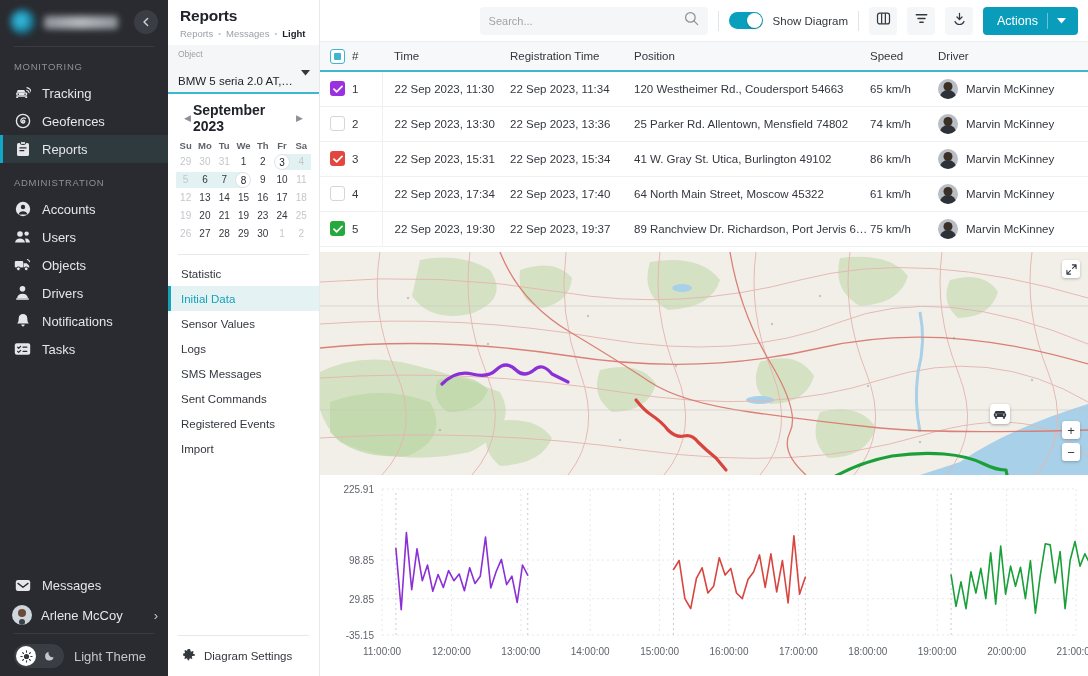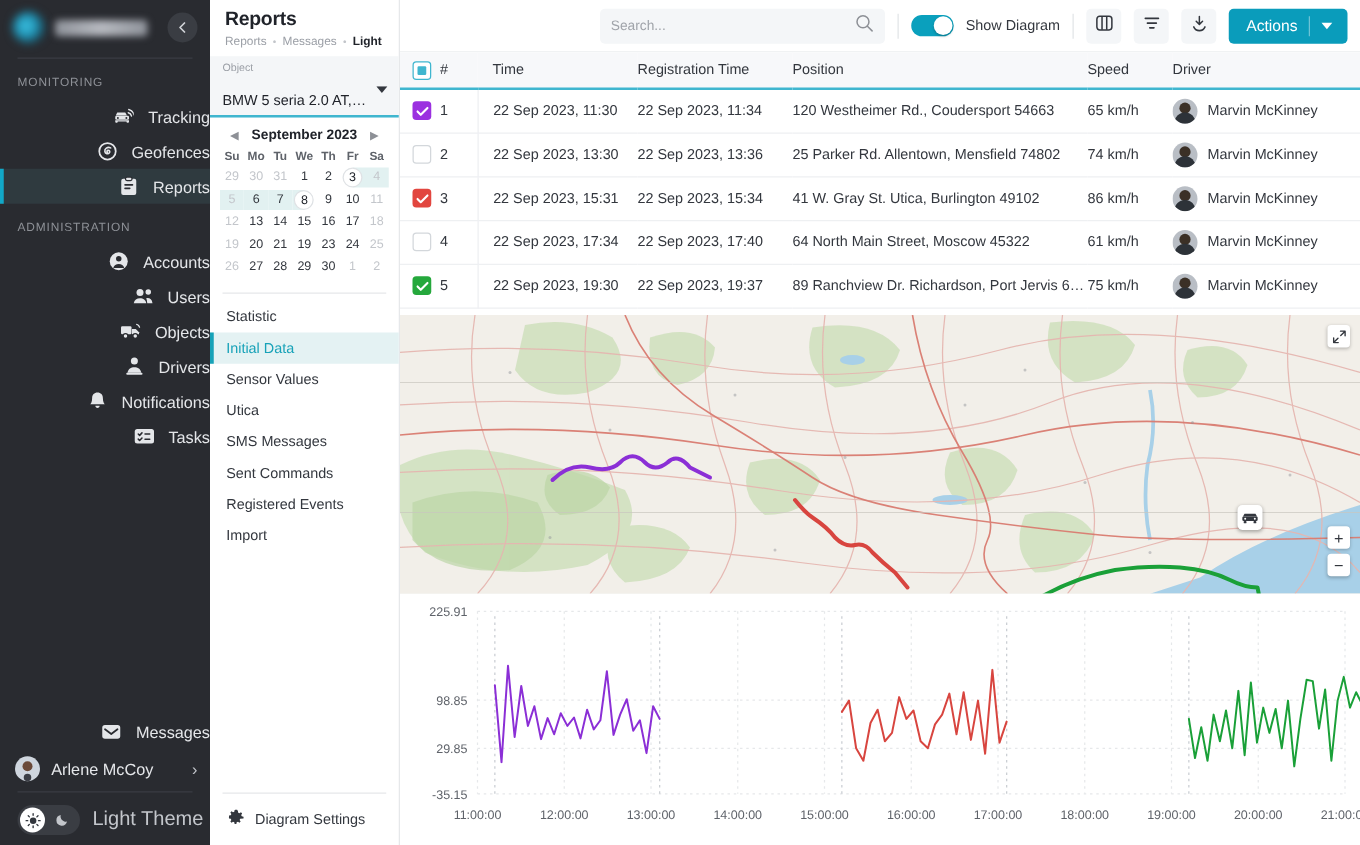--- a/index.html
+++ b/index.html
@@ -47,21 +47,20 @@
 
   .sb-section-title {
     font-size: 9.5px; letter-spacing: 0.7px; color: #8e9197;
     padding: 14px 0 7px 14px; text-transform: uppercase;
   }
   .sb-item {
     display: flex; align-items: center; gap: 11px;
     height: 28px; padding-left: 14px;
     font-size: 13px; color: #e4e6e9; cursor: pointer;
     position: relative;
-    justify-content: flex-end;
   }
   .sb-item .ic { width: 17px; height: 17px; display:flex; align-items:center; justify-content:center; flex:0 0 17px;}
   .sb-item.active { background: #2f3a3f; }
   .sb-item.active::before {
     content: ""; position: absolute; left: 0; top: 0; bottom: 0; width: 3px; background: #12a8c8;
   }
   .sb-spacer { flex: 1 1 auto; }
 
   .sb-bottom { padding-bottom: 8px; }
   .sb-user {
@@ -87,21 +86,21 @@
   .theme-toggle {
     width: 50px; height: 24px; border-radius: 13px;
     background: #3a3d43; display: flex; align-items: center;
     padding: 2px; cursor: pointer; position: relative;
   }
   .theme-knob {
     width: 20px; height: 20px; border-radius: 50%;
     background: #ffffff; display:flex; align-items:center; justify-content:center;
   }
   .moon-ic { position:absolute; right: 7px; top: 5px; }
-  .theme-label { font-size: 16px; color: #c3c6cb; }
+  .theme-label { font-size: 13px; color: #c3c6cb; }
 
   
   .leftpanel {
     width: 152px; flex: 0 0 152px; height: 676px;
     background: #ffffff; border-right: 1px solid #e6e8ea;
     display: flex; flex-direction: column;
   }
   .lp-header { padding: 7px 12px 6px 12px; }
   .lp-title { font-size: 15.5px; font-weight: bold; color: #20232a; letter-spacing:-0.2px;}
   .breadcrumb { display: flex; align-items: center; gap: 5px; margin-top: 3px; font-size: 9.5px; }
@@ -114,21 +113,21 @@
     padding: 4px 10px 5px 10px; position: relative; cursor: pointer;
   }
   .obj-label { font-size: 8.5px; color: #9b9fa6; }
   .obj-value { font-size: 11.5px; color: #20232a; margin-top: 16px; padding-right: 14px;
     white-space: nowrap; overflow: hidden; text-overflow: ellipsis;}
   .obj-caret { position: absolute; right: 9px; top: 17px; }
 
   
   .cal { padding: 6px 8px 4px 8px; }
   .cal-head { display: flex; align-items: center; justify-content: space-between; padding: 2px 6px 6px 6px; }
-  .cal-month { font-size: 11px; font-weight: bold; color: #20232a; }
+  .cal-month { font-size: 14px; font-weight: bold; color: #20232a; }
   .cal-nav { color: #8d9096; font-size: 9px; cursor: pointer; padding: 0 2px;}
   .cal-grid { display: grid; grid-template-columns: repeat(7, 1fr); row-gap: 2px; }
   .cal-dow { font-size: 9.5px; color: #5f636a; text-align: center; padding-bottom: 3px; font-weight: bold;}
   .cal-day {
     font-size: 10px; text-align: center; color: #33373e;
     height: 16px; line-height: 16px; position: relative; cursor: pointer;
   }
   .cal-day.muted { color: #c3c6cb; }
   .cal-day.inrange { background: #e2f1f1; }
   .cal-day.range-start { background: linear-gradient(90deg,#ffffff 50%, #e2f1f1 50%); }
@@ -506,21 +505,21 @@
           <div class="cal-day muted"><span>1</span></div>
           <div class="cal-day muted"><span>2</span></div>
         </div>
     </div>
     <div class="cal-sep"></div>
 
     <div class="rp-tabs" id="rp-tabs">
         <div class="rp-tab">Statistic</div>
         <div class="rp-tab active">Initial Data</div>
         <div class="rp-tab">Sensor Values</div>
-        <div class="rp-tab">Utica</div>
+        <div class="rp-tab">Logs</div>
         <div class="rp-tab">SMS Messages</div>
         <div class="rp-tab">Sent Commands</div>
         <div class="rp-tab">Registered Events</div>
         <div class="rp-tab">Import</div>
       </div>
 
     <div class="sb-spacer"></div>
     <div class="lp-footer-sep"></div>
     <div class="diagram-settings">
       <span>

